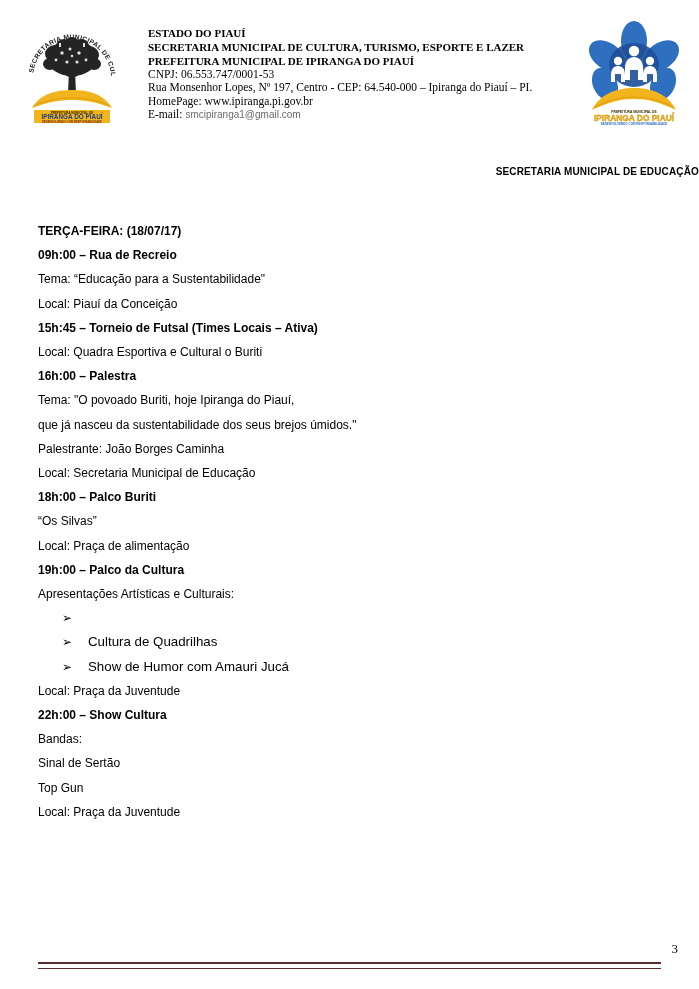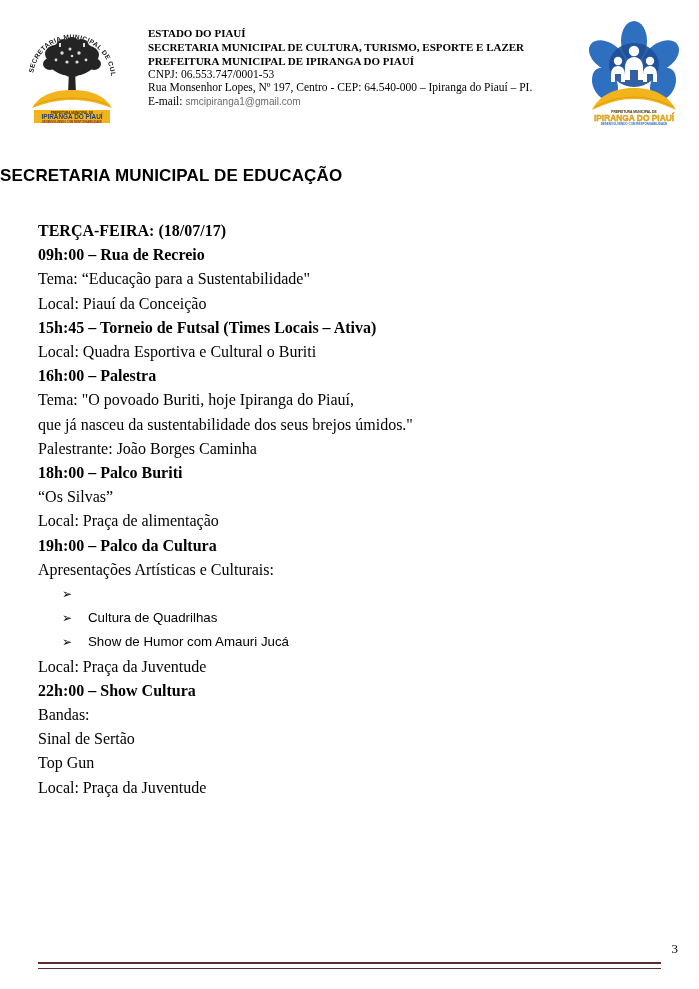--- a/index.html
+++ b/index.html
@@ -66,37 +66,37 @@
 
   
   .logo-svg { display: block; width: 100%; height: 100%; }
 
   
   .doc-title {
     position: absolute;
     left: 0;
     top: 166px;
     width: 699px;
-    text-align: left;
+    text-align: right;
     font-family: "Liberation Sans", sans-serif;
     font-weight: bold;
-    font-size: 17px;
+    font-size: 10px;
     letter-spacing: 0.15px;
   }
 
   
   .body {
     position: absolute;
     left: 38px;
     top: 219px;
     width: 620px;
   }
   .line {
-    font-family: Liberation Serif, serif;
-    font-size: 16px;
+    font-family: Liberation Sans, sans-serif;
+    font-size: 12px;
     line-height: 24.2px;
     color: #000;
     white-space: nowrap;
   }
   .line.b {
     font-weight: bold;
   }
   .bullet-line {
     display: flex;
     align-items: baseline;
@@ -186,20 +186,21 @@
         <text x="50" y="100.8" text-anchor="middle" font-family="Liberation Sans, sans-serif" font-size="2.7" font-weight="bold" fill="#7a2b16">DESENVOLVENDO COM RESPONSABILIDADE</text>
       </svg>
     </div>
 
     <div class="header-text">
       <div class="l bold">ESTADO DO PIAUÍ</div>
       <div class="l bold">SECRETARIA MUNICIPAL DE CULTURA, TURISMO, ESPORTE E LAZER</div>
       <div class="l bold">PREFEITURA MUNICIPAL DE IPIRANGA DO PIAUÍ</div>
       <div class="l">CNPJ: 06.553.747/0001-53</div>
       <div class="l">Rua Monsenhor Lopes, Nº 197, Centro - CEP: 64.540-000 – Ipiranga do Piauí – PI.</div>
+      <div class="l">HomePage: www.ipiranga.pi.gov.br</div>
       <div class="l"><span>E-mail:</span> <span class="mailaddr">smcipiranga1@gmail.com</span></div>
     </div>
 
     <div class="logo-right">
       <svg class="logo-svg" viewBox="0 0 98 110" xmlns="http://www.w3.org/2000/svg">
 
         <g fill="#2f6fc0">
           <ellipse cx="49" cy="23" rx="13" ry="20"></ellipse>
           <ellipse cx="22" cy="38" rx="13" ry="20" transform="rotate(-55 22 38)"></ellipse>
           <ellipse cx="76" cy="38" rx="13" ry="20" transform="rotate(55 76 38)"></ellipse>
@@ -236,20 +237,21 @@
     <div id="entries">
         <div class="line b">09h:00 – Rua de Recreio</div>
         <div class="line">Tema: “Educação para a Sustentabilidade"</div>
         <div class="line">Local: Piauí da Conceição</div>
         <div class="line b">15h:45 – Torneio de Futsal (Times Locais – Ativa)</div>
         <div class="line">Local: Quadra Esportiva e Cultural o Buriti</div>
         <div class="line b">16h:00 – Palestra</div>
         <div class="line">Tema: "O povoado Buriti, hoje Ipiranga do Piauí,</div>
         <div class="line">que já nasceu da sustentabilidade dos seus brejos úmidos."</div>
         <div class="line">Palestrante: João Borges Caminha</div>
+        <div class="line">Local: Secretaria Municipal de Educação</div>
         <div class="line b">18h:00 – Palco Buriti</div>
         <div class="line">“Os Silvas”</div>
         <div class="line">Local: Praça de alimentação</div>
         <div class="line b">19h:00 – Palco da Cultura</div>
         <div class="line">Apresentações Artísticas e Culturais:</div>
         <div class="bullet-line">
           <span class="bullet-mark">➢</span>
         </div>
         <div class="bullet-line">
           <span class="bullet-mark">➢</span>

